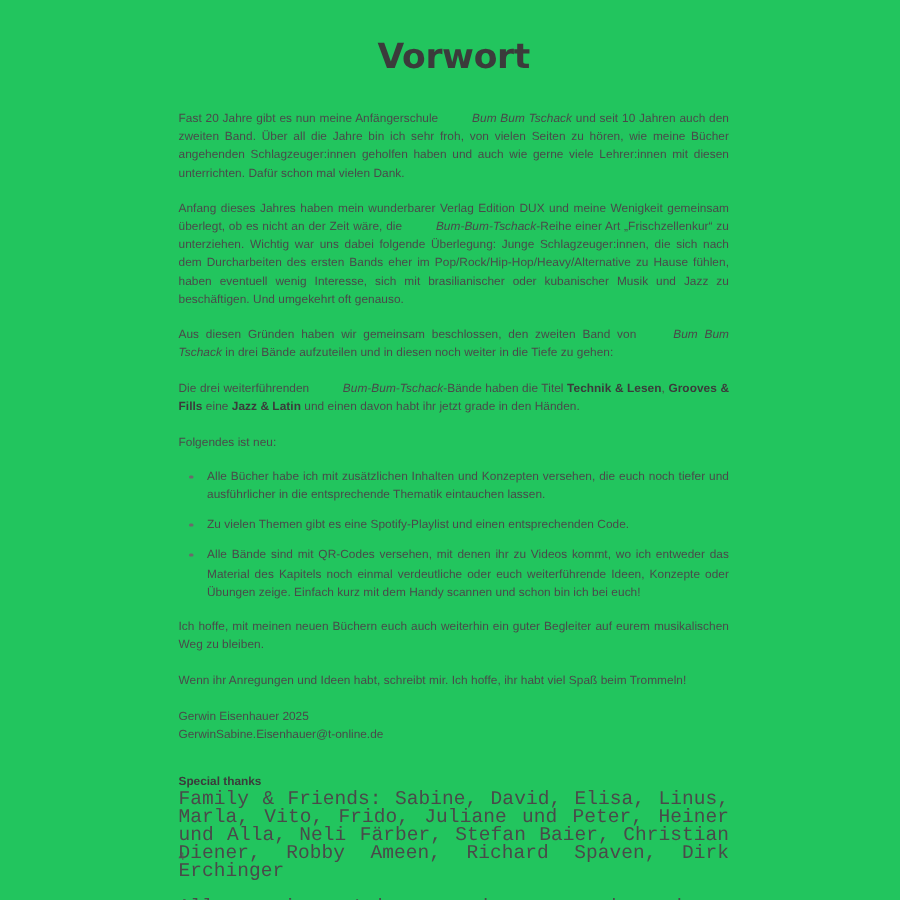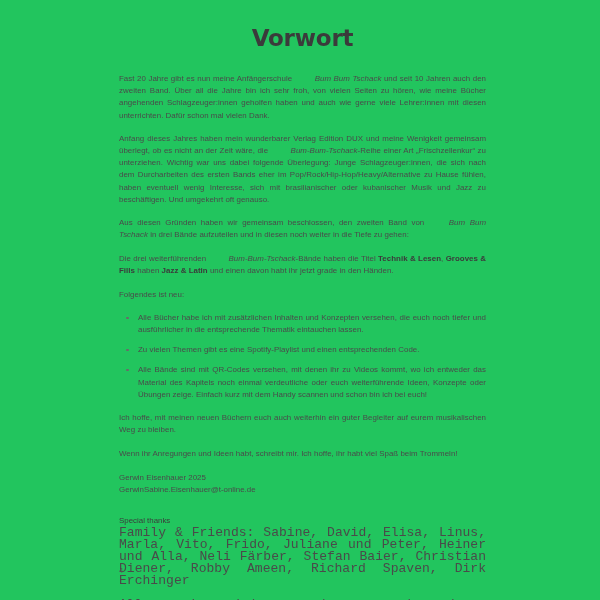--- a/index.html
+++ b/index.html
@@ -74,21 +74,21 @@
   .signature {
     font-size: 7.9px;
     line-height: 12.1px;
     color: #4a4a4a;
     margin: 0 0 11.5px 0;
   }
   .thanks-block { margin-top: 19px; }
   .thanks-heading {
     font-size: 7.9px;
     line-height: 12.1px;
-    font-weight: normal;
+    font-weight: bold;
     color: #3b3b3b;
     margin: 0;
   }
   .thanks-body {
     font-size: 13px;
     line-height: 12.1px;
     text-align: justify;
     color: #4a4a4a;
     margin: 0 0 11.5px 0;
     letter-spacing: 0.04px;
@@ -108,21 +108,21 @@
 <body>
 
 <div class="page">
   <div class="content">
 
     <h1 class="page-title">Vorwort</h1>
 
     <p class="para"><span>Fast 20 Jahre gibt es nun meine Anfängerschule </span><em>Bum Bum Tschack</em><span> und seit 10 Jahren auch den zweiten Band. Über all die Jahre bin ich sehr froh, von vielen Seiten zu hören, wie meine Bücher angehenden Schlagzeuger:innen geholfen haben und auch wie gerne viele Lehrer:innen mit diesen unterrichten. Dafür schon mal vielen Dank.</span></p>
     <p class="para"><span>Anfang dieses Jahres haben mein wunderbarer Verlag Edition DUX und meine Wenigkeit gemeinsam überlegt, ob es nicht an der Zeit wäre, die </span><em>Bum-Bum-Tschack</em><span>-Reihe einer Art „Frischzellenkur“ zu unterziehen. Wichtig war uns dabei folgende Überlegung: Junge Schlagzeuger:innen, die sich nach dem Durcharbeiten des ersten Bands eher im Pop/Rock/Hip-Hop/Heavy/Alternative zu Hause fühlen, haben eventuell wenig Interesse, sich mit brasilianischer oder kubanischer Musik und Jazz zu beschäftigen. Und umgekehrt oft genauso.</span></p>
     <p class="para"><span>Aus diesen Gründen haben wir gemeinsam beschlossen, den zweiten Band von </span><em>Bum Bum Tschack</em><span> in drei Bände aufzuteilen und in diesen noch weiter in die Tiefe zu gehen:</span></p>
-    <p class="para"><span>Die drei weiterführenden </span><em>Bum-Bum-Tschack</em><span>-Bände haben die Titel </span><strong>Technik &amp; Lesen</strong><span>, </span><strong>Grooves &amp; Fills</strong><span> haben </span><strong>Jazz &amp; Latin</strong><span> und einen davon habt ihr jetzt grade in den Händen.</span></p>
+    <p class="para"><span>Die drei weiterführenden </span><em>Bum-Bum-Tschack</em><span>-Bände haben die Titel </span><strong>Technik &amp; Lesen</strong><span>, </span><strong>Grooves &amp; Fills</strong><span> eine </span><strong>Jazz &amp; Latin</strong><span> und einen davon habt ihr jetzt grade in den Händen.</span></p>
     <p class="para"><span>Folgendes ist neu:</span></p>
 
     <ul class="bullets">
       <li>
         <span class="bullet-dot"></span>
         <span>Alle Bücher habe ich mit zusätzlichen Inhalten und Konzepten versehen, die euch noch tiefer und ausführlicher in die entsprechende Thematik eintauchen lassen.</span>
       </li>
       <li>
         <span class="bullet-dot"></span>
         <span>Zu vielen Themen gibt es eine Spotify-Playlist und einen entsprechenden Code.</span>

